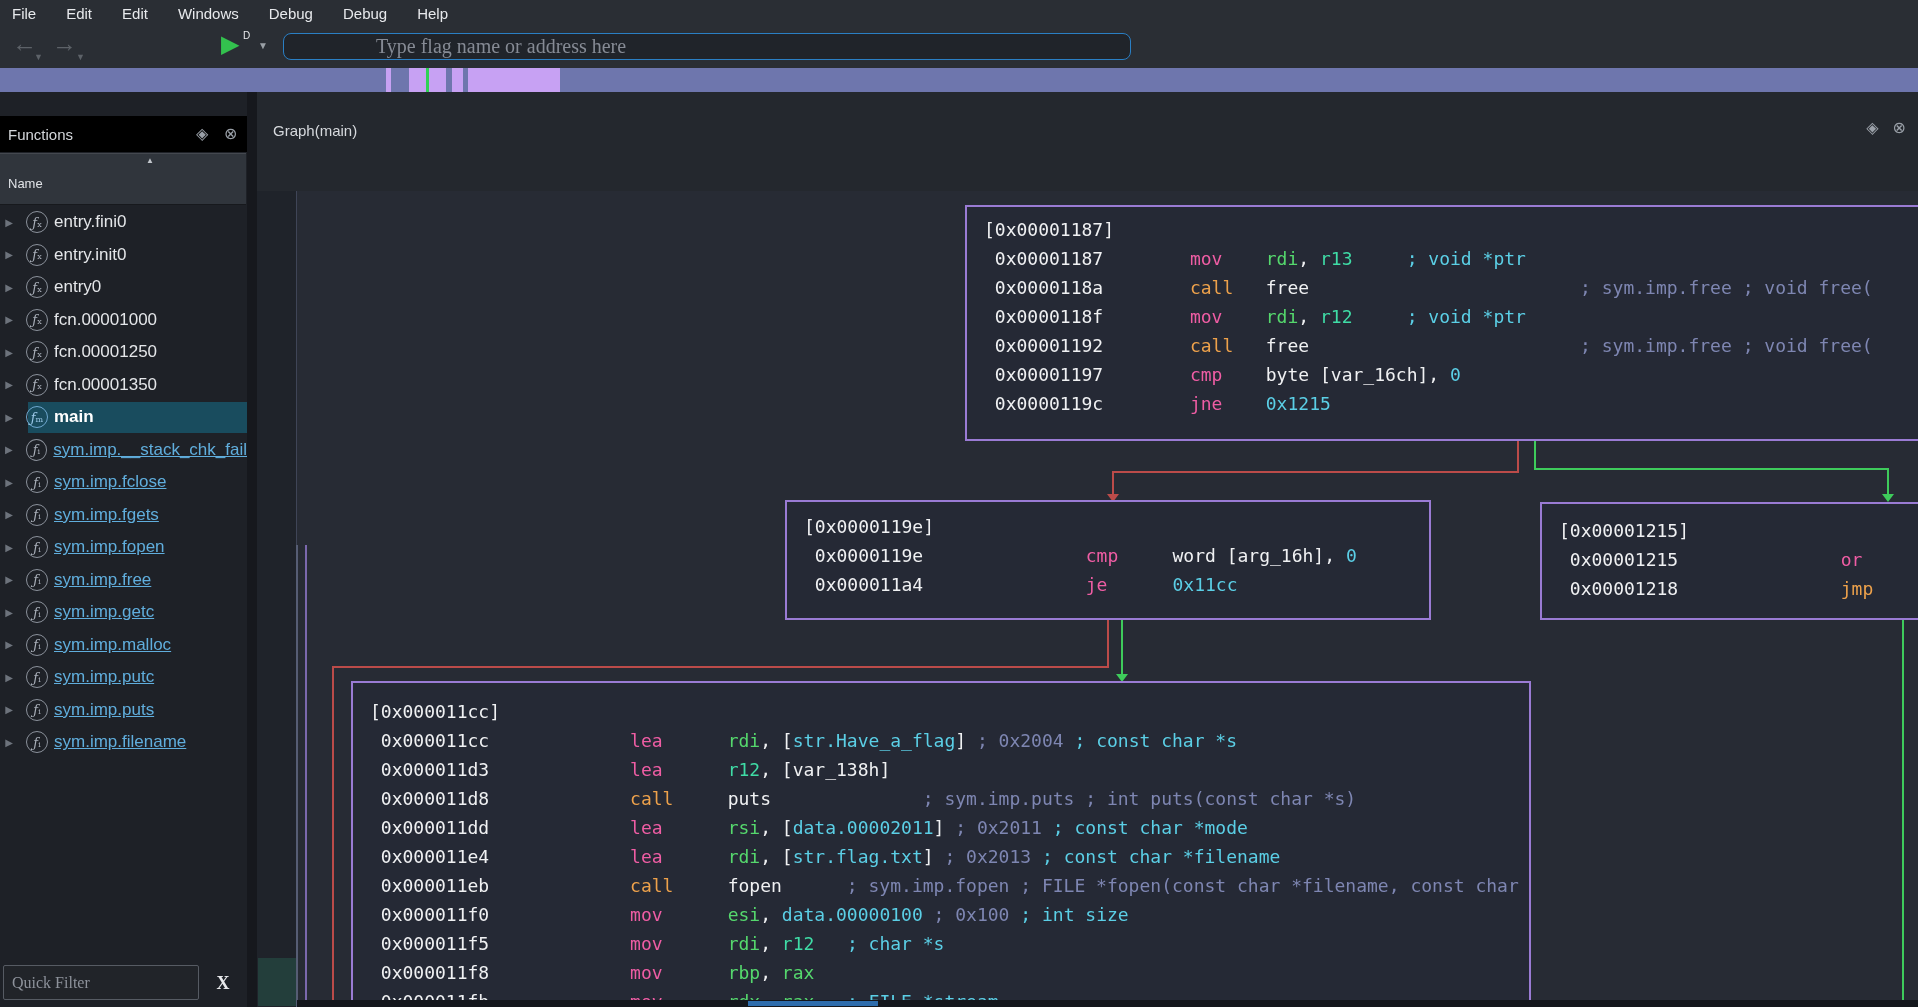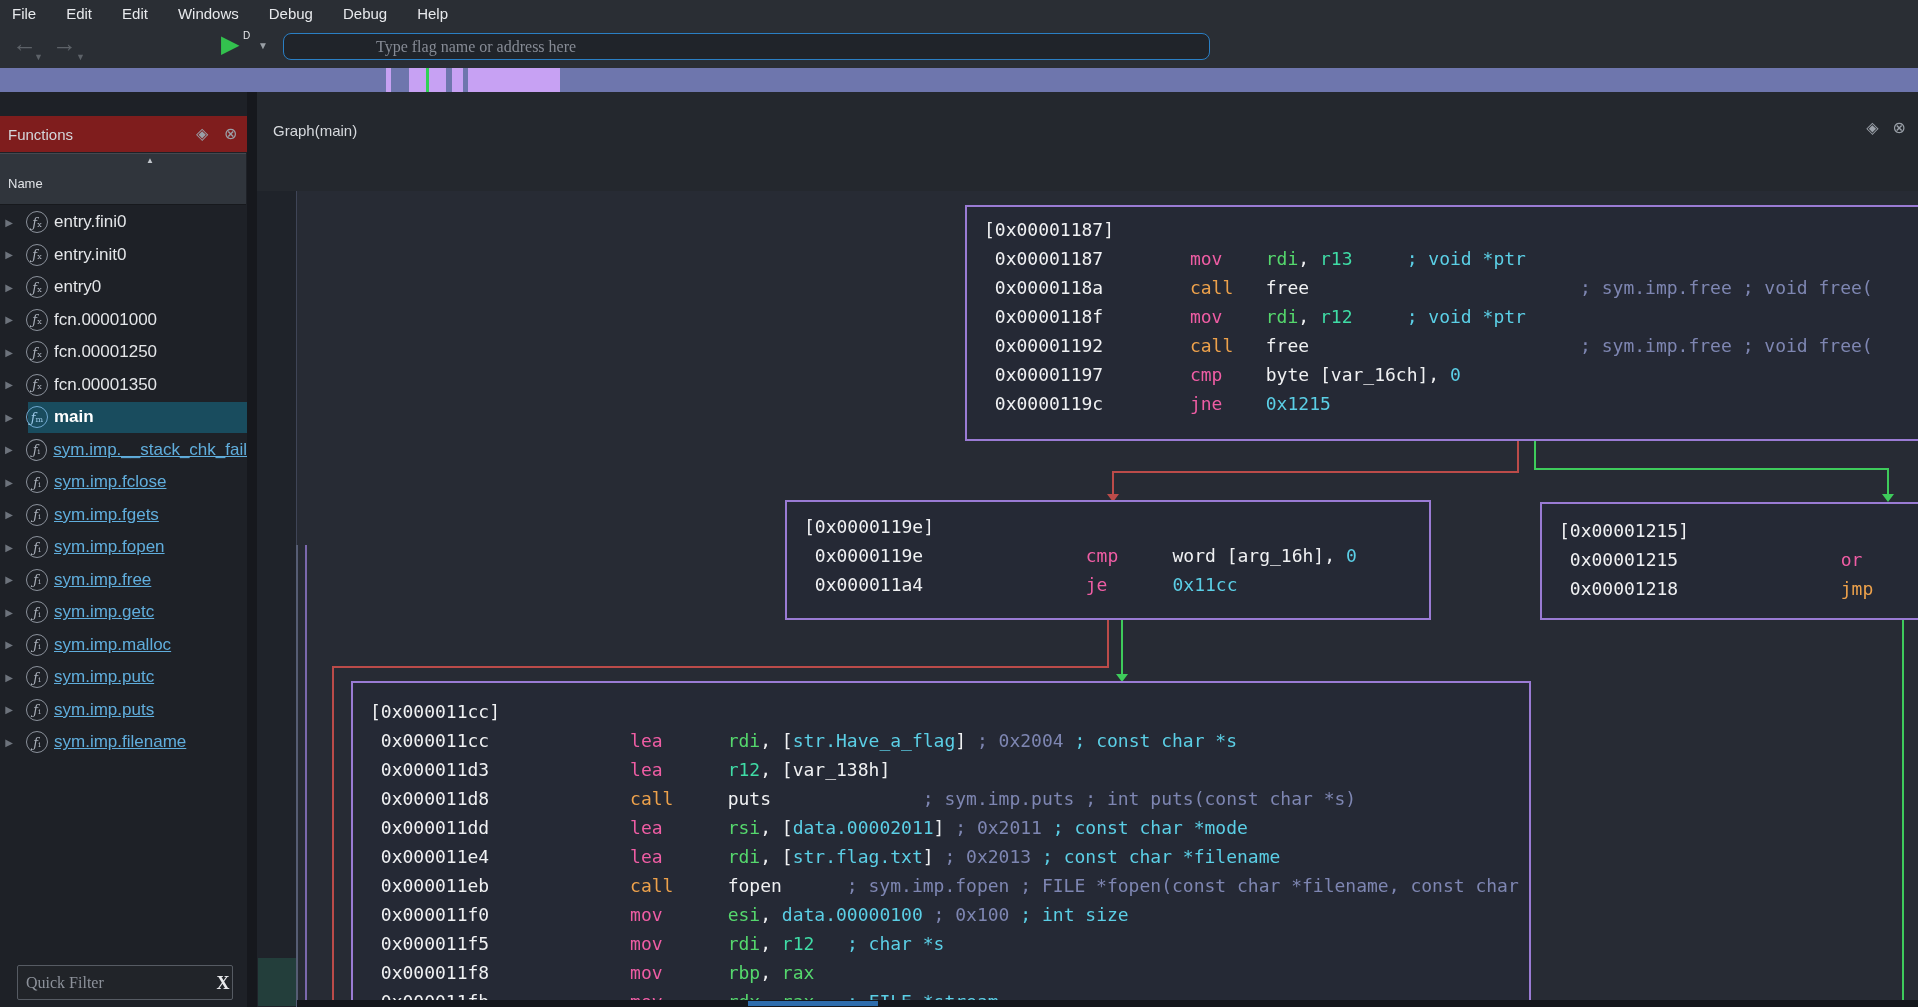--- a/index.html
+++ b/index.html
@@ -10,54 +10,54 @@
   #menubar { position:absolute; left:0; top:0; width:1918px; height:26px;
              display:flex; align-items:center; padding-left:12px; gap:30px; }
   .menu-item { color:#e7e9ec; font-size:15px; cursor:default; }
 
   #toolbar { position:absolute; left:0; top:26px; width:1918px; height:42px; }
   .navarrow { position:absolute; top:3px; font-size:25px; font-weight:bold; color:#5d6268; }
   .navcaret { position:absolute; font-size:9px; color:#5d6268; }
   #play-btn { position:absolute; left:221px; top:4px; font-size:24px; color:#33c14e; }
   #debug-badge { position:absolute; left:243px; top:4px; font-size:10px; color:#e8eaec; }
   #play-caret { position:absolute; left:258px; top:14px; font-size:10px; color:#9aa0a6; }
-  #omnibar { position:absolute; left:283px; top:7px; width:927px; height:27px;
+  #omnibar { position:absolute; left:283px; top:7px; width:848px; height:27px;
              background:#20242a; border:1px solid #2a7fc4; border-radius:8px;
-             color:#0ea5e9; font-family:"Liberation Serif", serif; font-size:16px;
+             color:#0ea5e9; font-family:"Liberation Serif", serif; font-size:20px;
              padding-left:92px; outline:none; }
   #omnibar::placeholder { color:#868b95; }
 
   
   #membar { position:absolute; left:0; top:68px; width:1918px; height:24px; }
   .memseg { position:absolute; top:0; height:24px; }
 
   
   #func-panel { position:absolute; left:0; top:92px; width:247px; height:915px; background:#1e2127; }
   #func-header { position:absolute; left:0; top:24px; width:247px; height:36px;
-                 background:#7f1d1d; display:flex; align-items:center; padding-left:8px; }
+                 background:#000000; display:flex; align-items:center; padding-left:8px; }
   #func-title { color:#d4d7db; font-size:15px; }
   .panel-icon { color:#9aa0a8; font-size:16px; line-height:16px; }
   #func-header .panel-icon { position:absolute; top:10px; }
   #name-header { position:absolute; left:0; top:61px; width:246px; height:52px;
                  background:#30353c; border-top:1px solid #44484f; border-bottom:1px solid #17191d; }
   #sort-arrow { position:absolute; left:146px; top:2px; font-size:8px; color:#c2c6cc; }
   #name-label { position:absolute; left:8px; top:22px; color:#e0e3e7; font-size:13px;text-align:right; }
   #func-list { position:absolute; left:0; top:114px; width:247px; }
   .frow { position:relative; height:32.5px; display:flex; align-items:center; cursor:default; }
   .frow .hl { position:absolute; left:28px; top:1px; right:0; bottom:1px; background:#194c5e; }
   .expander { position:relative; width:18px; text-align:center; color:#6d737c; font-size:10px; }
   .ficon { position:relative; width:22px; height:22px; border:1.5px solid #8b919b; border-radius:50%;
            color:#aab0ba; font-size:13px; font-family:"DejaVu Serif", serif; font-style:italic;
            display:flex; align-items:center; justify-content:center; margin:0 6px 0 8px; }
   .ficon .sub { font-size:8px; font-style:normal; margin-top:4px; }
   .ficon.main { border-color:#6fa8d0; color:#9cc8e8; }
   .flabel { position:relative; font-size:17px; color:#e4e6e9; }
   .flabel.imp { color:#60aedd;text-decoration:underline; }
   .flabel.mainlbl { color:#ffffff; font-weight:600; }
-  #quickfilter { position:absolute; left:17px; top:873px; width:216px; height:35px;
+  #quickfilter { position:absolute; left:3px; top:873px; width:196px; height:35px;
                  background:#212429; border:1px solid #565b63; border-radius:2px;
                  font-family:"Liberation Serif", serif; font-size:16px; color:#cfd3da;
                  padding-left:8px; outline:none; }
   #quickfilter::placeholder { color:#8d929b; }
   #qf-clear { position:absolute; left:210px; top:876px; width:26px; height:30px;
               color:#e8e9ec; font-family:"Liberation Serif", serif; font-size:18px; font-weight:bold;
               text-align:center; line-height:30px; background:transparent; border:none; }
 
   
   #splitter { position:absolute; left:247px; top:92px; width:10px; height:915px; background:#16181d; }

